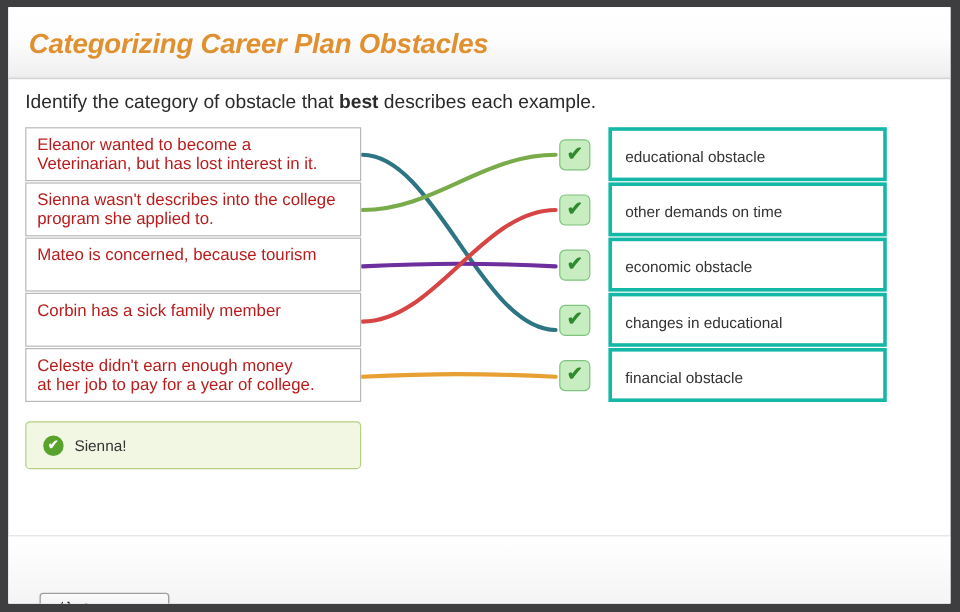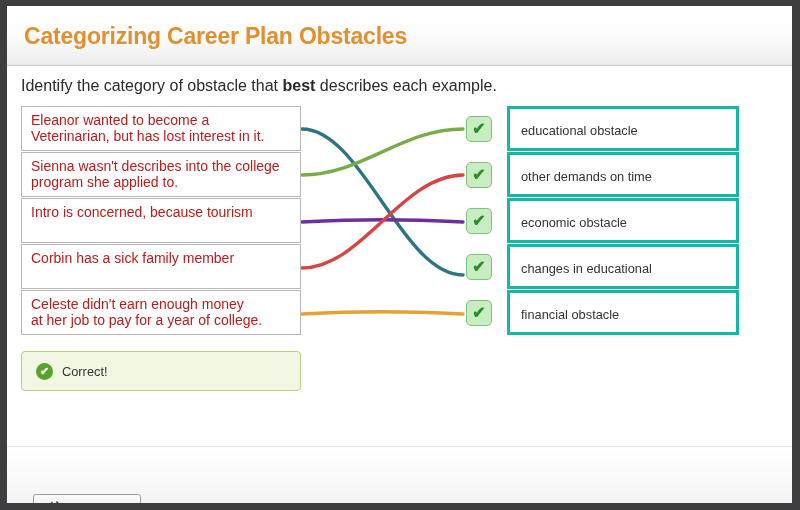--- a/index.html
+++ b/index.html
@@ -37,20 +37,21 @@
 
   
   #header {
     position: absolute;
     left: 0; top: 0;
     width: 785px;
     height: 60px;
     background: linear-gradient(to bottom, #ffffff 0%, #fdfdfd 45%, #efefef 97%, #e2e2e2 100%);
     border-bottom: 1px solid #d2d2d2;
     box-sizing: border-box;
+    font-style: italic;
   }
   #page-title {
     position: absolute;
     left: 17px;
     top: 17px;
     font-size: 23px;
     font-weight: bold;
     color: #e0902f;
     letter-spacing: -0.2px;
     white-space: nowrap;
@@ -231,21 +232,21 @@
 
       <div class="prompt-box" style="top:8px">
         <span class="l1">Eleanor wanted to become a</span>
         <span class="l2">Veterinarian, but has lost interest in it.</span>
       </div>
       <div class="prompt-box" style="top:54px">
         <span class="l1">Sienna wasn't describes into the college</span>
         <span class="l2">program she applied to.</span>
       </div>
       <div class="prompt-box" style="top:100px">
-        <span class="l1">Intro is concerned, because tourism</span>
+        <span class="l1">Mateo is concerned, because tourism</span>
       </div>
       <div class="prompt-box" style="top:146px">
         <span class="l1">Corbin has a sick family member</span>
       </div>
       <div class="prompt-box" style="top:192px">
         <span class="l1">Celeste didn't earn enough money</span>
         <span class="l2">at her job to pay for a year of college.</span>
       </div>
 
       <div class="check-badge" style="top:18px">✔</div>
@@ -257,21 +258,21 @@
       <div class="answer-box" style="top:8px">educational obstacle</div>
       <div class="answer-box" style="top:54px">other demands on time</div>
       <div class="answer-box" style="top:100px">economic obstacle</div>
       <div class="answer-box" style="top:146px">changes in educational</div>
       <div class="answer-box" style="top:192px">financial obstacle</div>
 
     </div>
 
     <div id="feedback">
       <div id="feedback-icon">✔</div>
-      <div id="feedback-text">Correct!</div>
+      <div id="feedback-text">Sienna!</div>
     </div>
 
     <div id="footer">
       <div id="btn-intro" class="audio-button">
         <span class="speaker-icon">
           <svg width="17" height="14" viewBox="0 0 17 14">
             <path d="M1 5 L4.5 5 L8.5 1.2 L8.5 12.8 L4.5 9 L1 9 Z" fill="#2a2a2a"></path>
             <path d="M10.6 4.0 A4.2 4.2 0 0 1 10.6 10.0" fill="none" stroke="#2a2a2a" stroke-width="1.5" stroke-linecap="round"></path>
             <path d="M12.9 2.0 A7.0 7.0 0 0 1 12.9 12.0" fill="none" stroke="#2a2a2a" stroke-width="1.5" stroke-linecap="round"></path>
           </svg>

